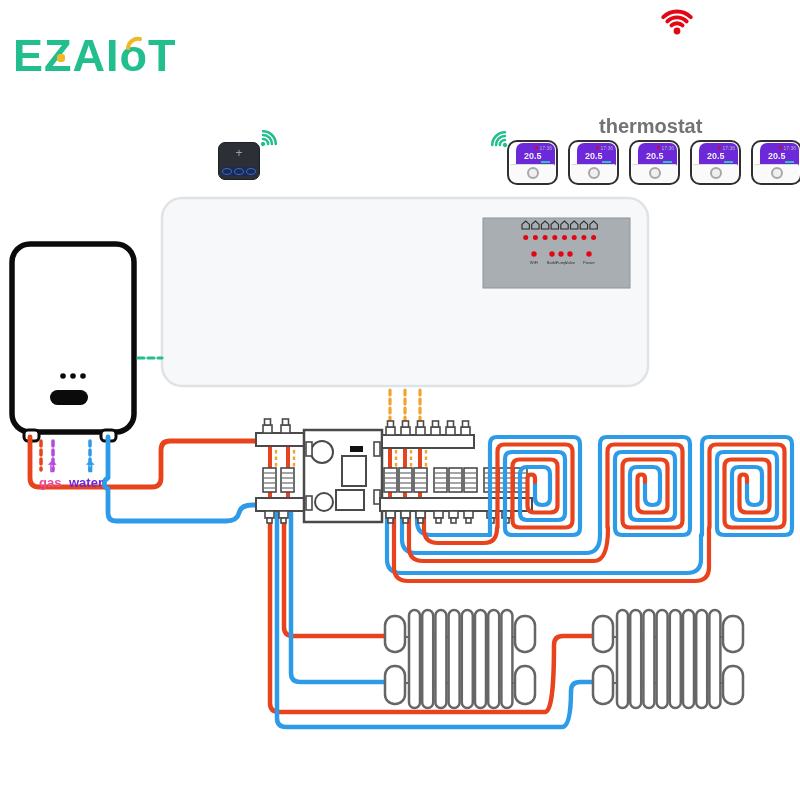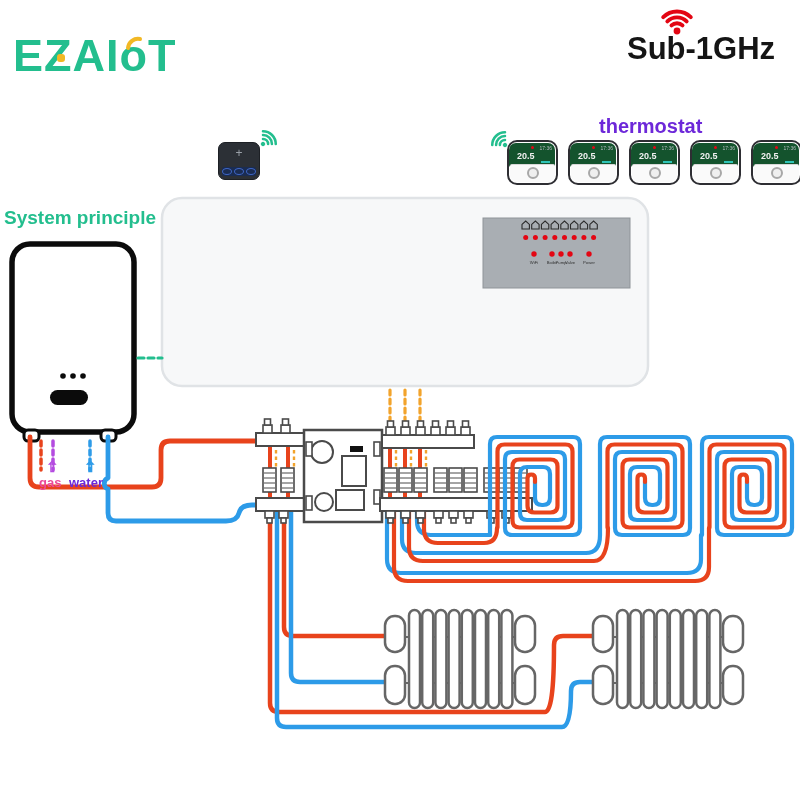--- a/index.html
+++ b/index.html
@@ -7,39 +7,39 @@
          font-family:"Liberation Sans",sans-serif}
   .abs{position:absolute}
   #diagram{position:absolute;left:0;top:0}
 
   .logo{left:13px;top:30px;font-size:45px;font-weight:800;color:#23BE8E;letter-spacing:1px}
   .logo-dot{left:57px;top:54px;width:8px;height:8px;background:#F2B824;border-radius:3px}
   .logo-arc{left:124px;top:34px}
 
   .subghz{left:627px;top:31px;font-size:31px;font-weight:800;color:#151515;letter-spacing:0px}
 
-  .lbl-thermostat{left:599px;top:115px;font-size:20px;font-weight:700;color:#6d28d9}
+  .lbl-thermostat{left:599px;top:115px;font-size:20px;font-weight:700;color:#737373}
   .lbl-principle{left:4px;top:207px;font-size:19px;font-weight:700;color:#23BE8E}
 
   .arrow-gas{left:46px;top:458px;font-size:15px;font-weight:700;color:#B44BE0}
   .arrow-water{left:84px;top:458px;font-size:15px;font-weight:700;color:#2D9BE8}
   .lbl-gas{left:39px;top:475px;font-size:13px;font-weight:700;color:#ec4899}
   .lbl-water{left:69px;top:475px;font-size:13px;font-weight:700;color:#6d28d9}
 
   .gateway{left:218px;top:142px;width:40px;height:36px;background:#2c3036;border-radius:7px;
            border:1px solid #1d2025}
   .gw-plus{position:absolute;left:0;top:4px;width:100%;text-align:center;color:#9aa0a8;
            font-size:12px;line-height:12px}
   .gw-band{position:absolute;bottom:3px;left:3px;right:3px;height:9px;background:#1a2c52;
            border-radius:2px;display:flex;gap:2px;align-items:center;justify-content:center}
   .gw-oval{width:8px;height:5px;border:1px solid #3f66c4;border-radius:50%}
 
   .thermo{position:absolute;width:51px;height:45px;border:2px solid #2e2e33;border-radius:10px;
           background:#fff;box-sizing:border-box}
-  .t-screen{position:absolute;left:0;right:1px;top:1px;height:24px;background:#14532d;
+  .t-screen{position:absolute;left:7px;right:1px;top:1px;height:24px;background:#6d28d9;
             border-radius:7px 7px 2px 2px}
   .t-dot{position:absolute;left:50%;top:3px;width:3px;height:3px;margin-left:-1px;
          background:#E30613;border-radius:50%}
   .t-time{position:absolute;right:3px;top:2px;font-size:5px;color:#b8bcc2}
   .t-temp{position:absolute;left:8px;top:8px;font-size:9px;font-weight:700;color:#f0f0f0}
   .t-tick{position:absolute;right:5px;bottom:4px;width:9px;height:2.5px;background:#2ec4b6}
   .t-body{position:absolute;left:1px;right:1px;bottom:1px;height:17px;background:#fafafa;
           border-radius:2px 2px 7px 7px;border-top:1px solid #d8d8d8}
   .t-dial{position:absolute;left:50%;top:2px;margin-left:-6px;width:12px;height:12px;
           border:2px solid #a8a8a8;border-radius:50%;background:#efefef;box-sizing:border-box}
@@ -330,24 +330,22 @@
           <path d="M-10.606601717798213,-10.606601717798213 A15,15 0 0 1 10.606601717798213,-10.606601717798213" fill="none" stroke="#23BE8E" stroke-width="3" stroke-linecap="round"></path>
         </g>
       </g>
   </svg>
 
   <div class="abs logo">EZAIoT</div>
   <div class="abs logo-dot"></div>
   <svg class="abs logo-arc" width="20" height="20">
     <path d="M4,14 A10,10 0 0 1 16,5" fill="none" stroke="#F2B824" stroke-width="4" stroke-linecap="round"></path>
   </svg>
-  <div class="abs subghz">Sub-1GHz</div>
 
   <div class="abs lbl-thermostat">thermostat</div>
-  <div class="abs lbl-principle">System principle</div>
 
   <div class="abs arrow-gas">⇧</div>
   <div class="abs arrow-water">⇧</div>
   <div class="abs lbl-gas">gas</div>
   <div class="abs lbl-water">water</div>
 
   <div class="abs gateway">
     <span class="gw-plus">+</span>
     <div class="gw-band">
       <span class="gw-oval"></span>

